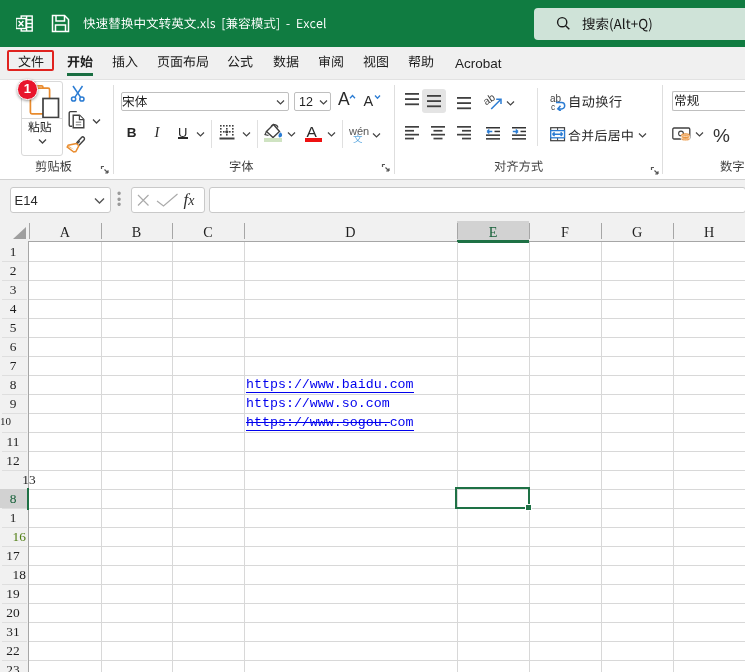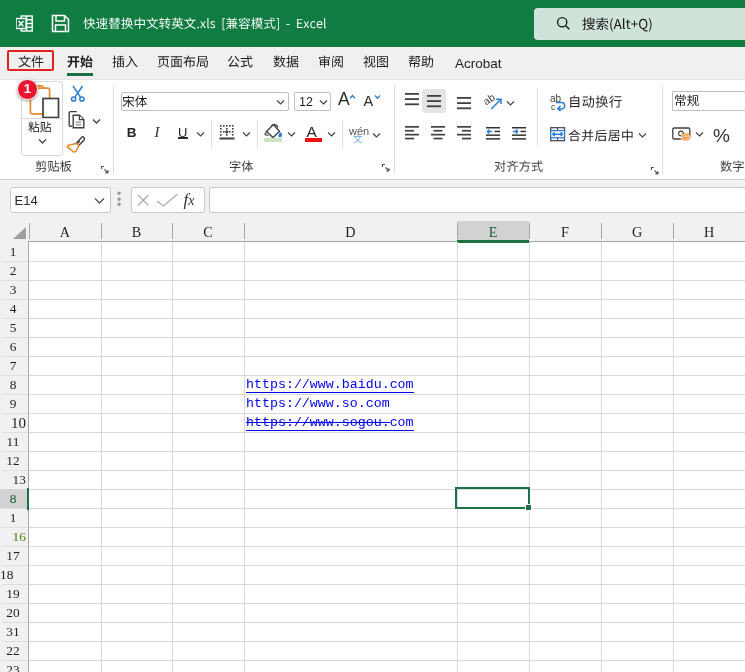--- a/index.html
+++ b/index.html
@@ -462,39 +462,39 @@
 <div class="serif" style="position:absolute;left:0;top:319.9px;width:26px;text-align:center;font-size:13.4px;color:#1f1f1f">5</div>
 <div style="position:absolute;left:2px;top:336.5px;width:25px;height:1px;background:#dedede"></div>
 <div class="serif" style="position:absolute;left:0;top:338.9px;width:26px;text-align:center;font-size:13.4px;color:#1f1f1f">6</div>
 <div style="position:absolute;left:2px;top:355.5px;width:25px;height:1px;background:#dedede"></div>
 <div class="serif" style="position:absolute;left:0;top:357.9px;width:26px;text-align:center;font-size:13.4px;color:#1f1f1f">7</div>
 <div style="position:absolute;left:2px;top:374.5px;width:25px;height:1px;background:#dedede"></div>
 <div class="serif" style="position:absolute;left:0;top:376.9px;width:26px;text-align:center;font-size:13.4px;color:#1f1f1f">8</div>
 <div style="position:absolute;left:2px;top:393.5px;width:25px;height:1px;background:#dedede"></div>
 <div class="serif" style="position:absolute;left:0;top:395.9px;width:26px;text-align:center;font-size:13.4px;color:#1f1f1f">9</div>
 <div style="position:absolute;left:2px;top:412.5px;width:25px;height:1px;background:#dedede"></div>
-<div class="serif" style="position:absolute;left:0;top:414.9px;width:26px;text-align:right;font-size:15px;color:#1f1f1f">10</div>
+<div class="serif" style="position:absolute;left:0;top:414.9px;width:26px;text-align:left;font-size:11px;color:#1f1f1f">10</div>
 <div style="position:absolute;left:2px;top:431.5px;width:25px;height:1px;background:#dedede"></div>
 <div class="serif" style="position:absolute;left:0;top:433.9px;width:26px;text-align:center;font-size:13.4px;color:#1f1f1f">11</div>
 <div style="position:absolute;left:2px;top:450.5px;width:25px;height:1px;background:#dedede"></div>
 <div class="serif" style="position:absolute;left:0;top:452.9px;width:26px;text-align:center;font-size:13.4px;color:#1f1f1f">12</div>
 <div style="position:absolute;left:2px;top:469.5px;width:25px;height:1px;background:#dedede"></div>
-<div class="serif" style="position:absolute;left:0;top:471.9px;width:26px;text-align:right;font-size:13.4px;color:#1f1f1f">13</div>
+<div class="serif" style="position:absolute;left:16px;top:471.9px;width:26px;text-align:center;font-size:13.4px;color:#1f1f1f">13</div>
 <div style="position:absolute;left:2px;top:488.5px;width:25px;height:1px;background:#dedede"></div>
 <div style="position:absolute;left:0px;top:489px;width:29px;height:19px;background:#d2d2d2"></div>
 <div style="position:absolute;left:26.5px;top:487.5px;width:2.5px;height:22px;background:#1e7145"></div>
 <div class="serif" style="position:absolute;left:0;top:490.9px;width:26px;text-align:center;font-size:13.4px;color:#156038">8</div>
 <div style="position:absolute;left:2px;top:507.5px;width:25px;height:1px;background:#dedede"></div>
 <div class="serif" style="position:absolute;left:0;top:509.9px;width:26px;text-align:center;font-size:13.4px;color:#1f1f1f">1</div>
 <div style="position:absolute;left:2px;top:526.5px;width:25px;height:1px;background:#dedede"></div>
 <div class="serif" style="position:absolute;left:0;top:528.9px;width:26px;text-align:right;font-size:13.4px;color:#4d7c0f">16</div>
 <div style="position:absolute;left:2px;top:545.5px;width:25px;height:1px;background:#dedede"></div>
 <div class="serif" style="position:absolute;left:0;top:547.9px;width:26px;text-align:center;font-size:13.4px;color:#1f1f1f">17</div>
 <div style="position:absolute;left:2px;top:564.5px;width:25px;height:1px;background:#dedede"></div>
-<div class="serif" style="position:absolute;left:0;top:566.9px;width:26px;text-align:left;font-size:13.4px;color:#1f1f1f">18</div>
+<div class="serif" style="position:absolute;left:0;top:566.9px;width:26px;text-align:right;font-size:13.4px;color:#1f1f1f">18</div>
 <div style="position:absolute;left:2px;top:583.5px;width:25px;height:1px;background:#dedede"></div>
 <div class="serif" style="position:absolute;left:0;top:585.9px;width:26px;text-align:center;font-size:13.4px;color:#1f1f1f">19</div>
 <div style="position:absolute;left:2px;top:602.5px;width:25px;height:1px;background:#dedede"></div>
 <div class="serif" style="position:absolute;left:0;top:604.9px;width:26px;text-align:center;font-size:13.4px;color:#1f1f1f">20</div>
 <div style="position:absolute;left:2px;top:621.5px;width:25px;height:1px;background:#dedede"></div>
 <div class="serif" style="position:absolute;left:0;top:623.9px;width:26px;text-align:center;font-size:13.4px;color:#1f1f1f">31</div>
 <div style="position:absolute;left:2px;top:640.5px;width:25px;height:1px;background:#dedede"></div>
 <div class="serif" style="position:absolute;left:0;top:642.9px;width:26px;text-align:center;font-size:13.4px;color:#1f1f1f">22</div>
 <div style="position:absolute;left:2px;top:659.5px;width:25px;height:1px;background:#dedede"></div>
 <div class="serif" style="position:absolute;left:0;top:661.9px;width:26px;text-align:center;font-size:13.4px;color:#1f1f1f">23</div>

